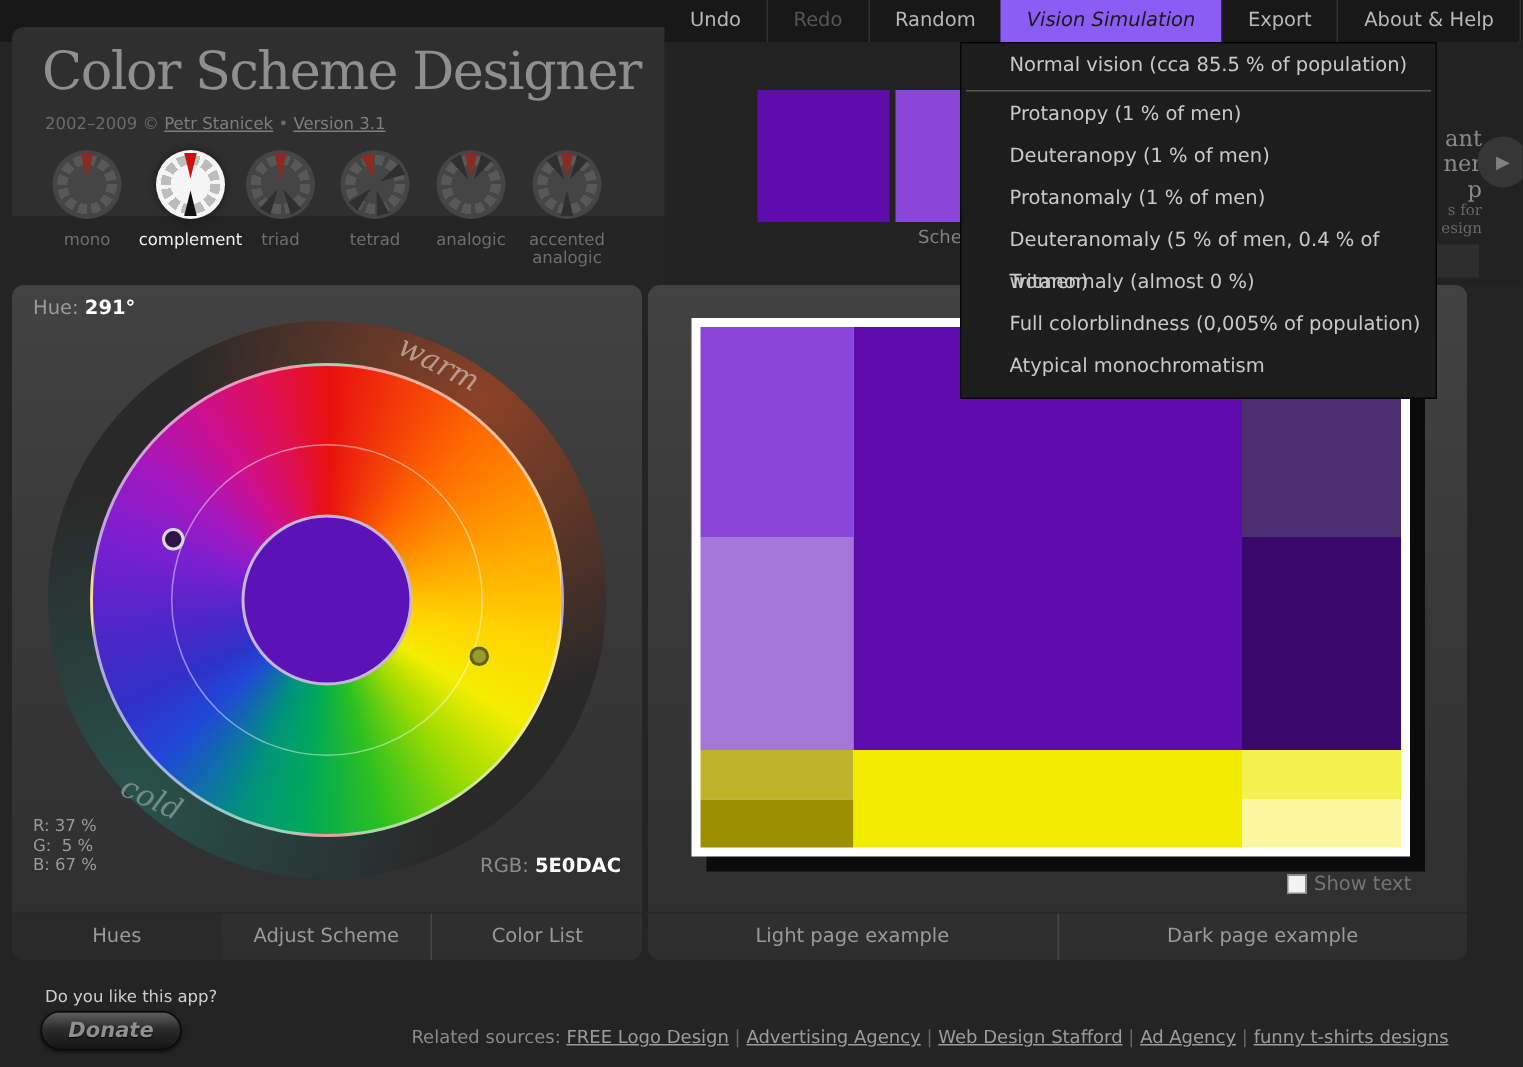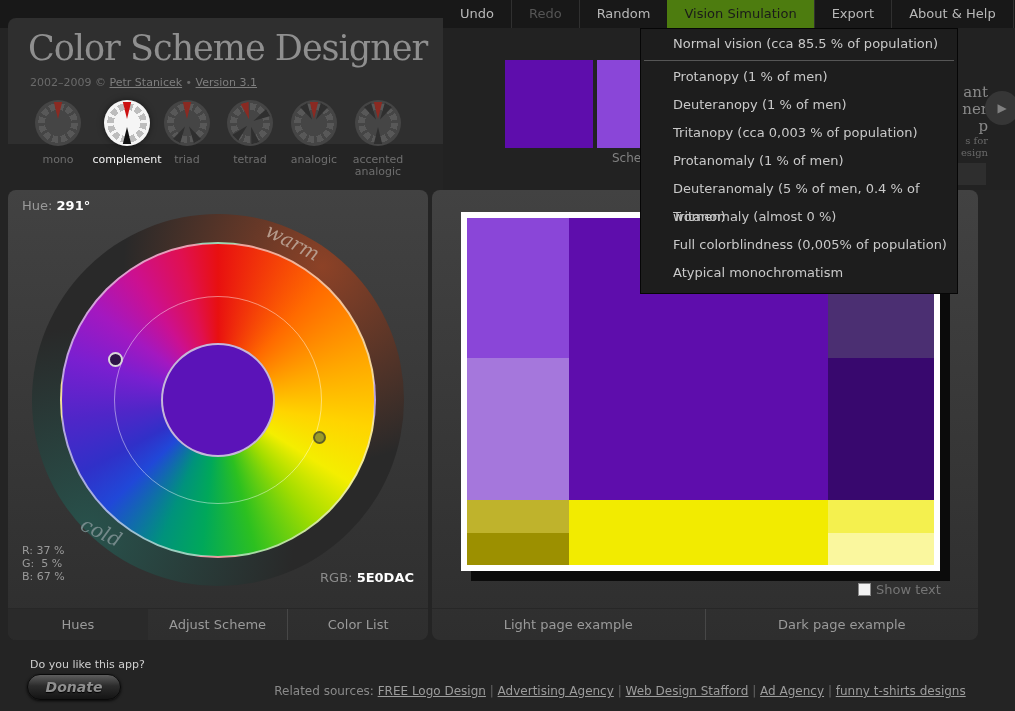--- a/index.html
+++ b/index.html
@@ -6,21 +6,21 @@
   html,body { width:1015px; height:711px; }
   body { background:#242424; font-family:"DejaVu Sans", sans-serif; overflow:hidden; position:relative; }
   .abs { position:absolute; }
 
   
   #topstrip { left:0; top:0; width:1015px; height:28px; background:#181818; }
   #menubar { left:443px; top:0; height:28px; display:flex; align-items:stretch; }
   .menu-item { padding:0 17px; line-height:28px; font-size:13px; color:#b8b8b8; cursor:pointer; border-left:1px solid #303030; }
   .menu-item:first-child { border-left:none; }
   .menu-item.disabled { color:#555; }
-  .menu-item.active { background:#4d7c0f; color:#1a1a1a; border-left:none; }
+  .menu-item.active { background:#8b5cf6; color:#1a1a1a; border-left:none;font-style:italic; }
   .menu-item.last { border-right:1px solid #303030; }
 
   
   #header-left { left:8px; top:18px; width:435px; height:126px; background:#2f2f2f; border-radius:8px 0 0 0; }
   #app-title { left:20px; top:10px; font-family:"DejaVu Serif", serif; font-size:35px; color:#8f8f8f; letter-spacing:-1px; }
   #app-subtitle { left:22px; top:58px; font-size:11px; color:#6b6b6b; }
   #app-subtitle a { color:#7e7e7e; text-decoration:underline; }
 
   
   .dial { position:absolute; top:82px; width:46px; height:46px; border-radius:50%;
@@ -187,21 +187,20 @@
   </div>
   <div id="ad-chevron" class="abs">▶</div>
   <div id="ad-box-frag" class="abs"></div>
 </div>
 
 <div id="dropdown" class="abs">
   <div class="dd-item">Normal vision (cca 85.5 % of population)</div>
   <div class="dd-sep"></div>
   <div class="dd-item">Protanopy (1 % of men)</div>
   <div class="dd-item">Deuteranopy (1 % of men)</div>
-  <div class="dd-item">Tritanopy (cca 0,003 % of population)</div>
   <div class="dd-item">Protanomaly (1 % of men)</div>
   <div class="dd-item">Deuteranomaly (5 % of men, 0.4 % of women)</div>
   <div class="dd-item">Tritanomaly (almost 0 %)</div>
   <div class="dd-item">Full colorblindness (0,005% of population)</div>
   <div class="dd-item">Atypical monochromatism</div>
 </div>
 
 <div id="left-panel" class="abs panel">
   <div id="hue-readout" class="abs">
     <span>Hue:</span>

